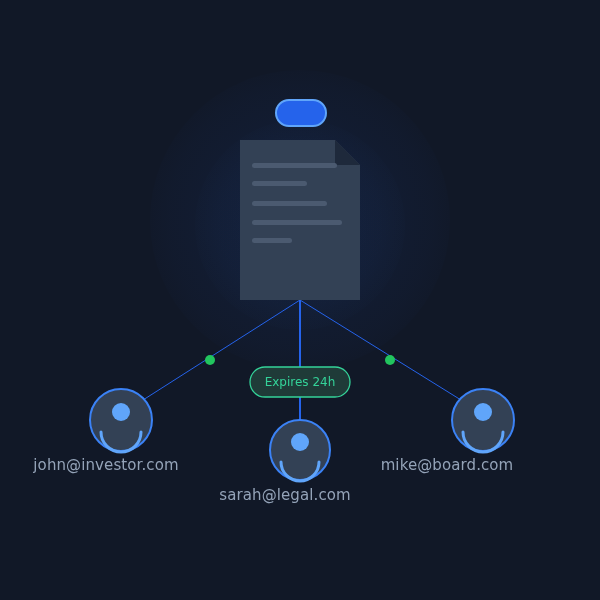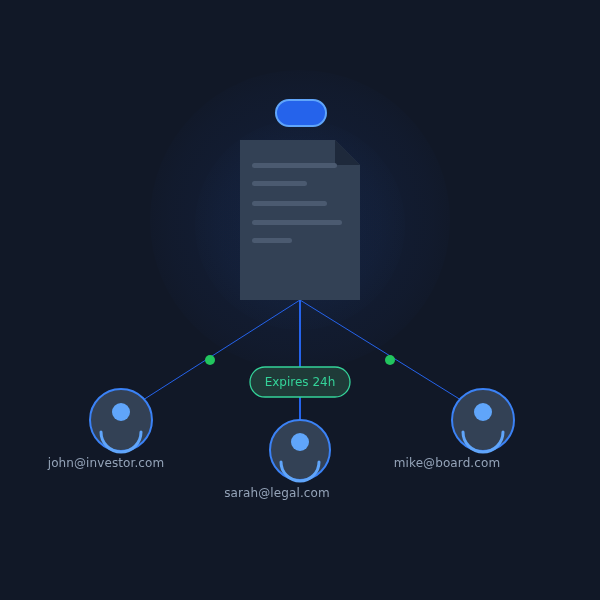--- a/index.html
+++ b/index.html
@@ -54,21 +54,21 @@
     top: 0;
     width: 600px;
     height: 600px;
     overflow: visible;
   }
 
   
   .email-label {
     position: absolute;
     color: #94a3b8;
-    font-size: 12px;
+    font-size: 15px;
     letter-spacing: .1px;
     white-space: nowrap;
     transform: translateX(-50%);
   }
   .badge-text {
     fill: #34d399;
     font-size: 12px;
     font-family: "DejaVu Sans", "Liberation Sans", sans-serif;
   }
 </style>
@@ -128,16 +128,16 @@
     </g>
 
     <g>
       <circle cx="483" cy="420" r="31" fill="#334155" stroke="#3b82f6" stroke-width="2"></circle>
       <circle cx="483" cy="412" r="9" fill="#60a5fa"></circle>
       <path d="M463,432 a20,20 0 0 0 40,0" fill="none" stroke="#60a5fa" stroke-width="3" stroke-linecap="round"></path>
     </g>
   </svg>
 
   <div class="email-label" style="left:106px; top:456px;">john@investor.com</div>
-  <div class="email-label" style="left:277px; top:486px;">sarah@legal.com</div>
+  <div class="email-label" style="left:285px; top:486px;">sarah@legal.com</div>
   <div class="email-label" style="left:447px; top:456px;">mike@board.com</div>
 
 </div>
 
 </body></html>

